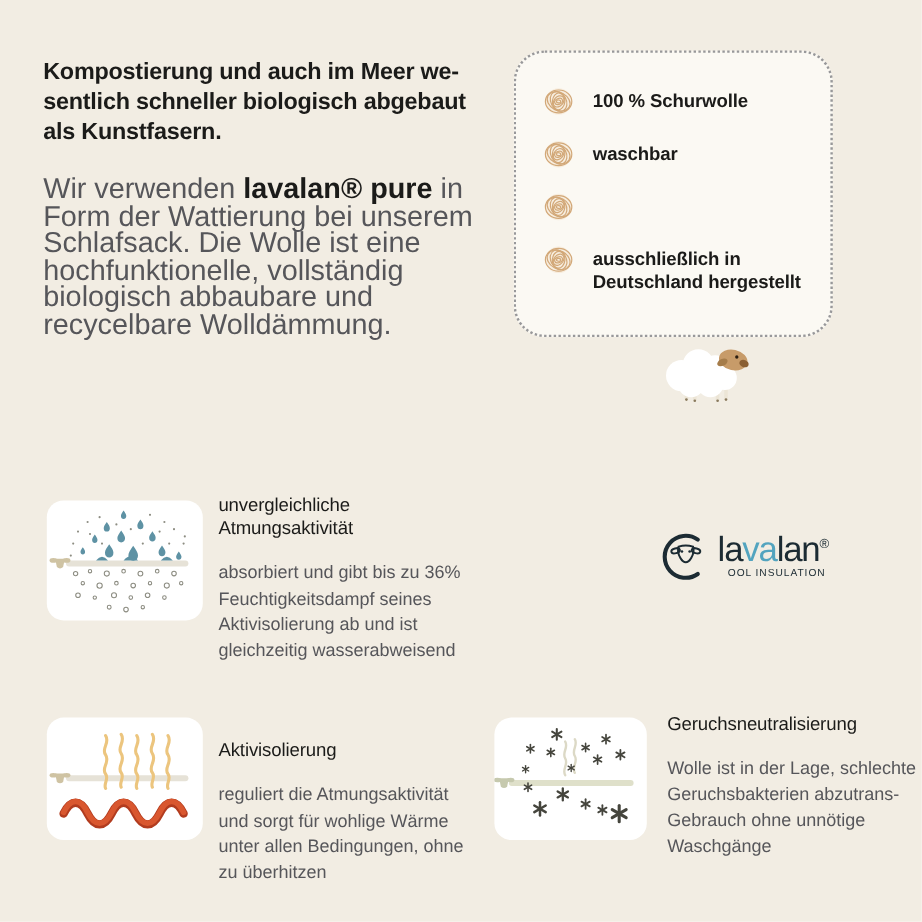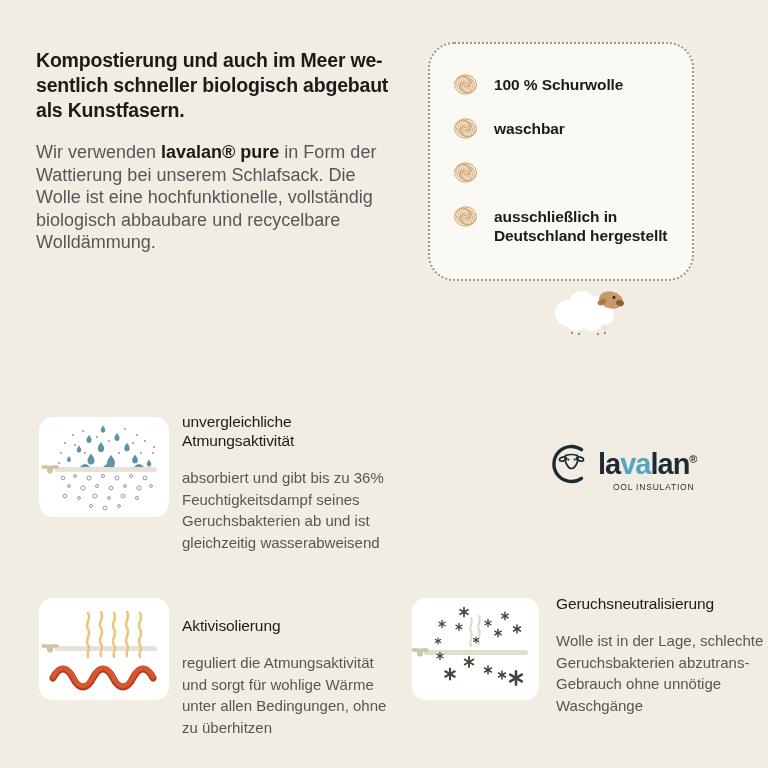--- a/index.html
+++ b/index.html
@@ -5,21 +5,21 @@
   html,body { margin:0; padding:0; }
   .canvas {
     position:relative; width:768px; height:768px;
     background:#f2ede3; overflow:hidden;
     font-family:"Liberation Sans", sans-serif;
     color:#1b1b19;
   }
   
   .intro { position:absolute; left:36px; top:48px; width:368px; }
   .headline { font-size:19.5px; font-weight:bold; line-height:25px; color:#1b1b19; letter-spacing:-0.2px; }
-  .paragraph { font-size:18px; line-height:22.5px; color:#56565a; }
+  .paragraph { font-size:24px; line-height:22.5px; color:#56565a; }
   .paragraph b { color:#1b1b19; }
 
   
   .benefits-box {
     position:absolute; left:428px; top:42px; width:266px; height:239px;
     box-sizing:border-box; background:#fbf9f3;
     border:2px dotted #98989a; border-radius:26px;
     padding:27px 18px 0 22px;
   }
   .benefit-row { display:flex; align-items:flex-start; margin-bottom:17px; }
@@ -40,21 +40,21 @@
   .ft-breath { left:182px; top:412px; width:220px; }
   .ft-heat   { left:182px; top:616px; width:225px; }
   .ft-odor   { left:556px; top:594px; width:212px; }
   .feature-title { font-size:15.5px; font-weight:normal; line-height:19px; color:#1b1b19; letter-spacing:-0.1px; }
   .feature-body { margin-top:17px; font-size:15px; line-height:21.5px; color:#56565a; }
 
   
   .logo { position:absolute; left:548px; top:439px; display:flex; align-items:flex-start; }
   .logo-circle { width:47px; height:50px; flex:0 0 47px; }
   .logo-text { display:flex; flex-direction:column; margin-left:3px; }
-  .logo-word { font-size:29px; font-weight:bold; letter-spacing:-1px; line-height:41px; white-space:nowrap; }
+  .logo-word { font-size:29px; font-weight:normal; letter-spacing:-1px; line-height:31px; white-space:nowrap; }
   .logo-word .dark { color:#1c2b33; }
   .logo-word .blue { color:#53a4bf; }
   .logo-reg { font-size:11px; vertical-align:super; color:#1c2b33; letter-spacing:0; }
   .logo-tagline { font-size:8.5px; font-weight:normal; letter-spacing:0.8px; color:#1c2b33; align-self:flex-end; margin-top:-3px; margin-right:3px; }
 </style>
 </head>
 <body>
 
 <svg width="0" height="0" style="position:absolute" aria-hidden="true">
   <defs>
@@ -216,21 +216,21 @@
         <circle cx="66" cy="91" r="1.9"></circle>
           <circle cx="80" cy="89" r="1.4"></circle>
       </g>
     </svg>
   </div>
   <div class="feature-text ft-breath">
     <div class="feature-title">unvergleichliche Atmungsaktivität</div>
     <div class="feature-body">
       <div>absorbiert und gibt bis zu 36%</div>
       <div>Feuchtigkeitsdampf seines</div>
-      <div>Geruchsbakterien ab und ist</div>
+      <div>Aktivisolierung ab und ist</div>
       <div>gleichzeitig wasserabweisend</div>
     </div>
   </div>
 
   <div class="logo">
     <svg class="logo-circle" viewBox="0 0 46 50">
       <path d="M33,10.7 A17.5,17.5 0 1 0 33,39.3" fill="none" stroke="#1c2b33" stroke-width="3.4" stroke-linecap="round"></path>
       <g fill="none" stroke="#1c2b33" stroke-width="1.7">
         <ellipse cx="14.5" cy="20" rx="3.6" ry="2" transform="rotate(-15 14.5 20)"></ellipse>
         <ellipse cx="31.5" cy="20" rx="3.6" ry="2" transform="rotate(15 31.5 20)"></ellipse>

